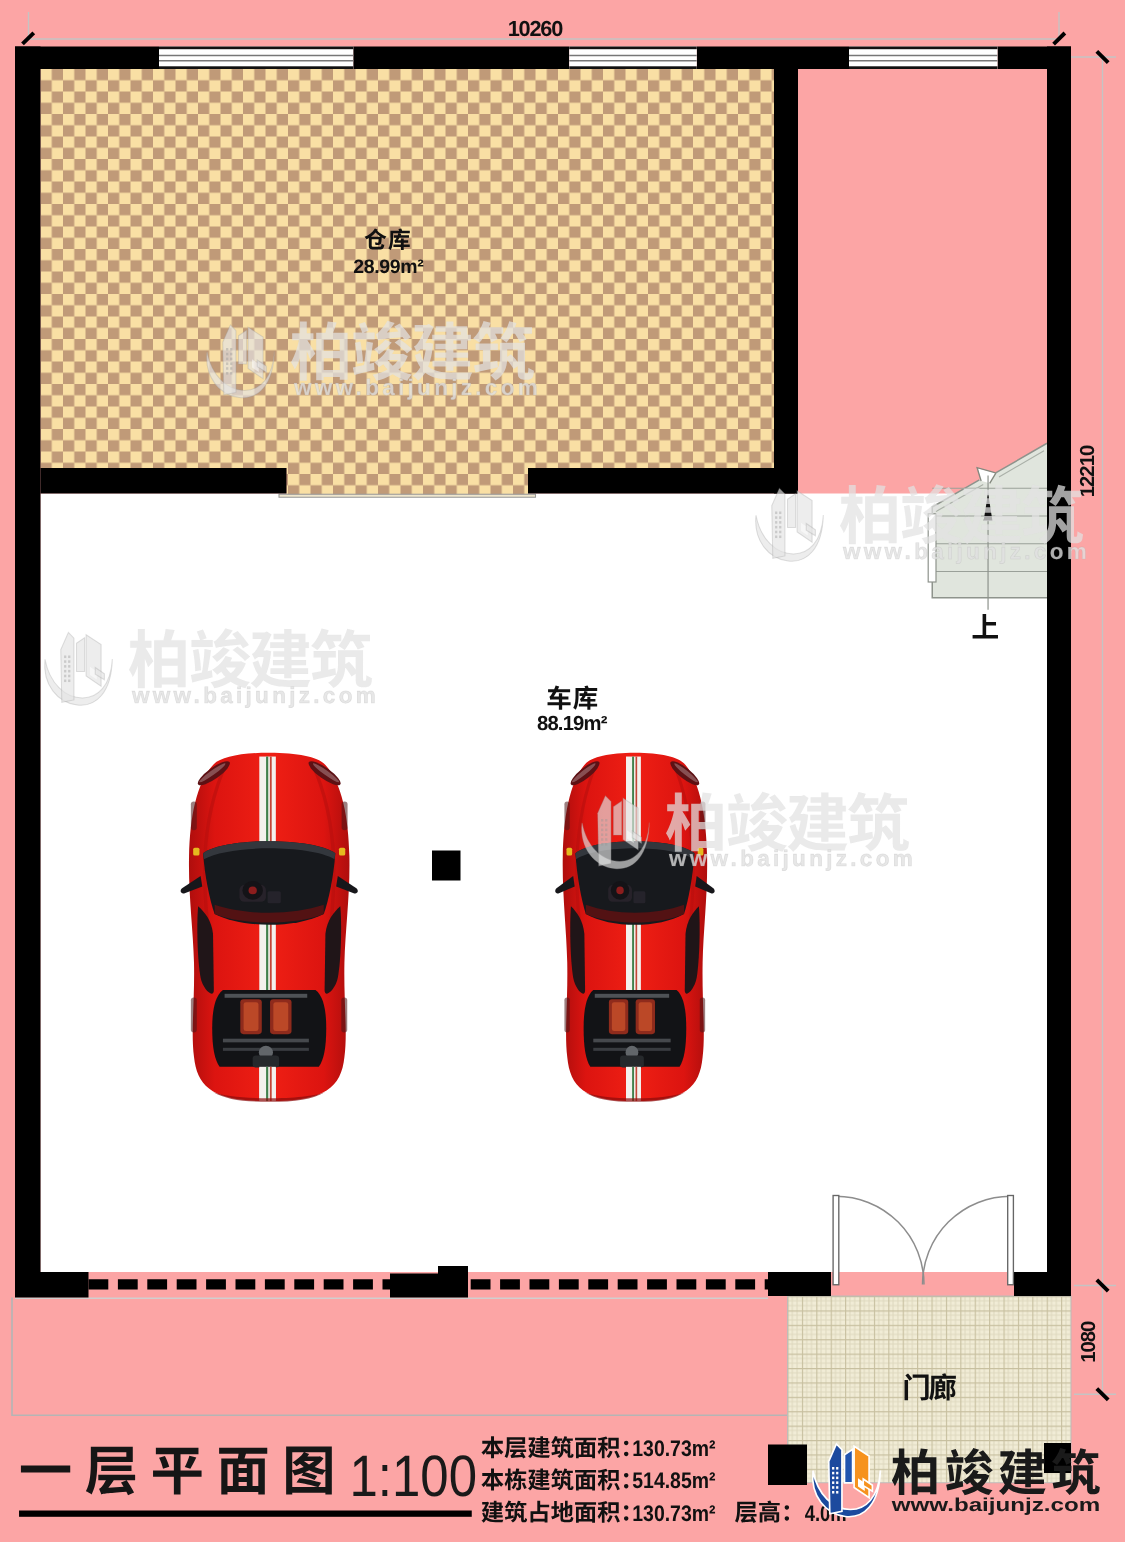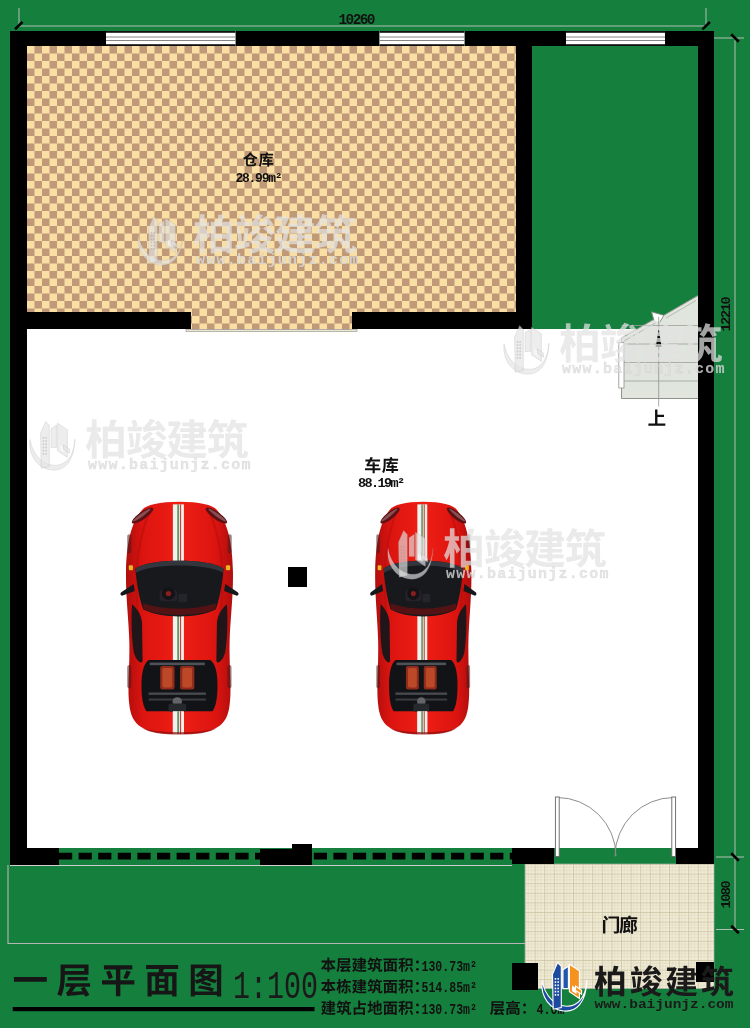--- a/index.html
+++ b/index.html
@@ -1,14 +1,14 @@
 <!DOCTYPE html>
 <html><head><meta charset="utf-8"><title>plan</title>
 <style>html,body{margin:0;padding:0;background:#fff}
-#page{position:relative;width:750px;height:1028px;background:#15803d;overflow:hidden;font-family:Liberation Mono, monospace}
+#page{position:relative;width:750px;height:1028px;background:#fca5a5;overflow:hidden;font-family:Liberation Sans, sans-serif}
 svg{display:block}</style></head><body>
 <div id="page">
 <svg width="750" height="1028" viewBox="0 0 750 1028">
 <defs>
         <pattern id="chk" x="27" y="46" width="15" height="15" patternUnits="userSpaceOnUse">
 <rect width="15" height="15" fill="#f9dfa4"></rect>
 <rect x="7.5" width="7.5" height="7.5" fill="#c09a78"></rect>
 <rect y="7.5" width="7.5" height="7.5" fill="#c09a78"></rect>
 </pattern>
 <pattern id="pg" x="525" y="864" width="9.6" height="9.6" patternUnits="userSpaceOnUse">

